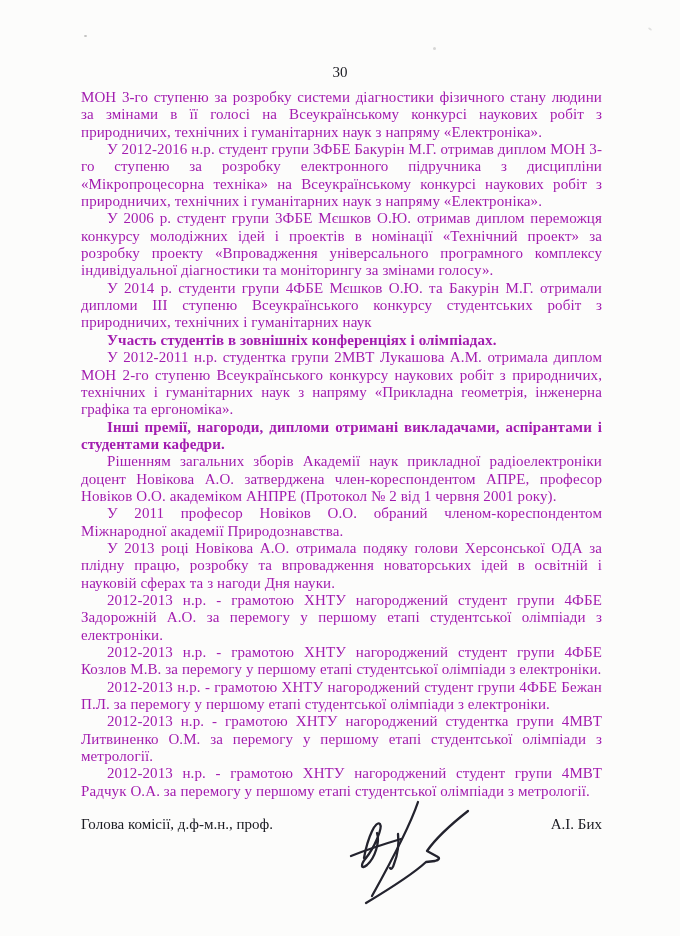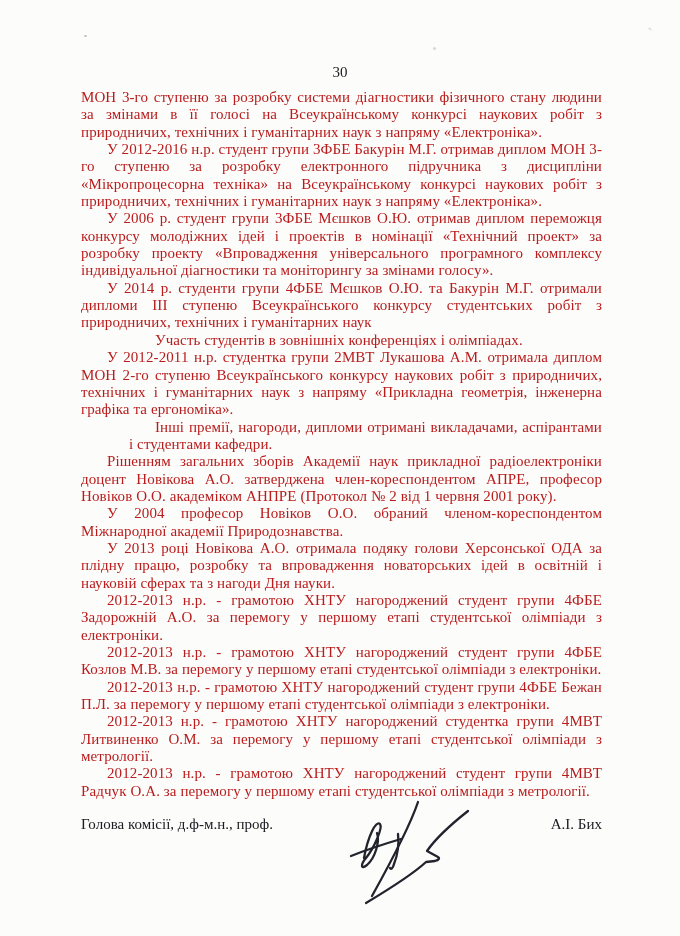--- a/index.html
+++ b/index.html
@@ -32,24 +32,24 @@
     top: 89px;
     left: 81px;
     width: 521px;
   }
   .para {
     margin: 0;
     font-size: 15px;
     line-height: 17.35px;
     text-align: justify;
     letter-spacing: 0.1px;
-    color: #b91c1c;
+    color: #a21caf;
   }
   .para.indent { text-indent: 26px; }
-  .para.heading { font-weight: normal; margin-left: 48px; }
+  .para.heading { font-weight: bold; }
   .signature-row {
     display: flex;
     justify-content: space-between;
     align-items: baseline;
     margin-top: 16px;
     font-size: 15px;
     color: #1b1b22;
   }
   .signature-ink {
     position: absolute;
@@ -82,21 +82,21 @@
 
   <div class="doc-body" id="doc-body">
       <p class="para">МОН 3-го ступеню за розробку системи діагностики фізичного стану людини за змінами в її голосі на Всеукраїнському конкурсі наукових робіт з природничих, технічних і гуманітарних наук з напряму «Електроніка».</p>
       <p class="para indent">У 2012-2016 н.р. студент групи 3ФБЕ Бакурін М.Г. отримав диплом МОН 3-го ступеню за розробку електронного підручника з дисципліни «Мікропроцесорна техніка» на Всеукраїнському конкурсі наукових робіт з природничих, технічних і гуманітарних наук з напряму «Електроніка».</p>
       <p class="para indent">У 2006 р. студент групи 3ФБЕ Мєшков О.Ю. отримав диплом переможця конкурсу молодіжних ідей і проектів в номінації «Технічний проект» за розробку проекту «Впровадження універсального програмного комплексу індивідуальної діагностики та моніторингу за змінами голосу».</p>
       <p class="para indent">У 2014 р. студенти групи 4ФБЕ Мєшков О.Ю. та Бакурін М.Г. отримали дипломи III ступеню Всеукраїнського конкурсу студентських робіт з природничих, технічних і гуманітарних наук</p>
       <p class="para heading indent">Участь студентів в зовнішніх конференціях і олімпіадах.</p>
       <p class="para indent">У 2012-2011 н.р. студентка групи 2МВТ Лукашова А.М. отримала диплом МОН 2-го ступеню Всеукраїнського конкурсу наукових робіт з природничих, технічних і гуманітарних наук з напряму «Прикладна геометрія, інженерна графіка та ергономіка».</p>
       <p class="para heading indent">Інші премії, нагороди, дипломи отримані викладачами, аспірантами і студентами кафедри.</p>
       <p class="para indent">Рішенням загальних зборів Академії наук прикладної радіоелектроніки доцент Новікова А.О. затверджена член-кореспондентом АПРЕ, професор Новіков О.О. академіком АНПРЕ (Протокол № 2 від 1 червня 2001 року).</p>
-      <p class="para indent">У 2004 професор Новіков О.О. обраний членом-кореспондентом Міжнародної академії Природознавства.</p>
+      <p class="para indent">У 2011 професор Новіков О.О. обраний членом-кореспондентом Міжнародної академії Природознавства.</p>
       <p class="para indent">У 2013 році Новікова А.О. отримала подяку голови Херсонської ОДА за плідну працю, розробку та впровадження новаторських ідей в освітній і науковій сферах та з нагоди Дня науки.</p>
       <p class="para indent">2012-2013 н.р. - грамотою ХНТУ нагороджений студент групи 4ФБЕ Задорожній А.О. за перемогу у першому етапі студентської олімпіади з електроніки.</p>
       <p class="para indent">2012-2013 н.р. - грамотою ХНТУ нагороджений студент групи 4ФБЕ Козлов М.В. за перемогу у першому етапі студентської олімпіади з електроніки.</p>
       <p class="para indent">2012-2013 н.р. - грамотою ХНТУ нагороджений студент групи 4ФБЕ Бежан П.Л. за перемогу у першому етапі студентської олімпіади з електроніки.</p>
       <p class="para indent">2012-2013 н.р. - грамотою ХНТУ нагороджений студентка групи 4МВТ Литвиненко О.М. за перемогу у першому етапі студентської олімпіади з метрології.</p>
       <p class="para indent">2012-2013 н.р. - грамотою ХНТУ нагороджений студент групи 4МВТ Радчук О.А. за перемогу у першому етапі студентської олімпіади з метрології.</p>
       <div class="signature-row">
         <span>Голова комісії, д.ф-м.н., проф.</span>
         <span>А.І. Бих</span>
       </div>

